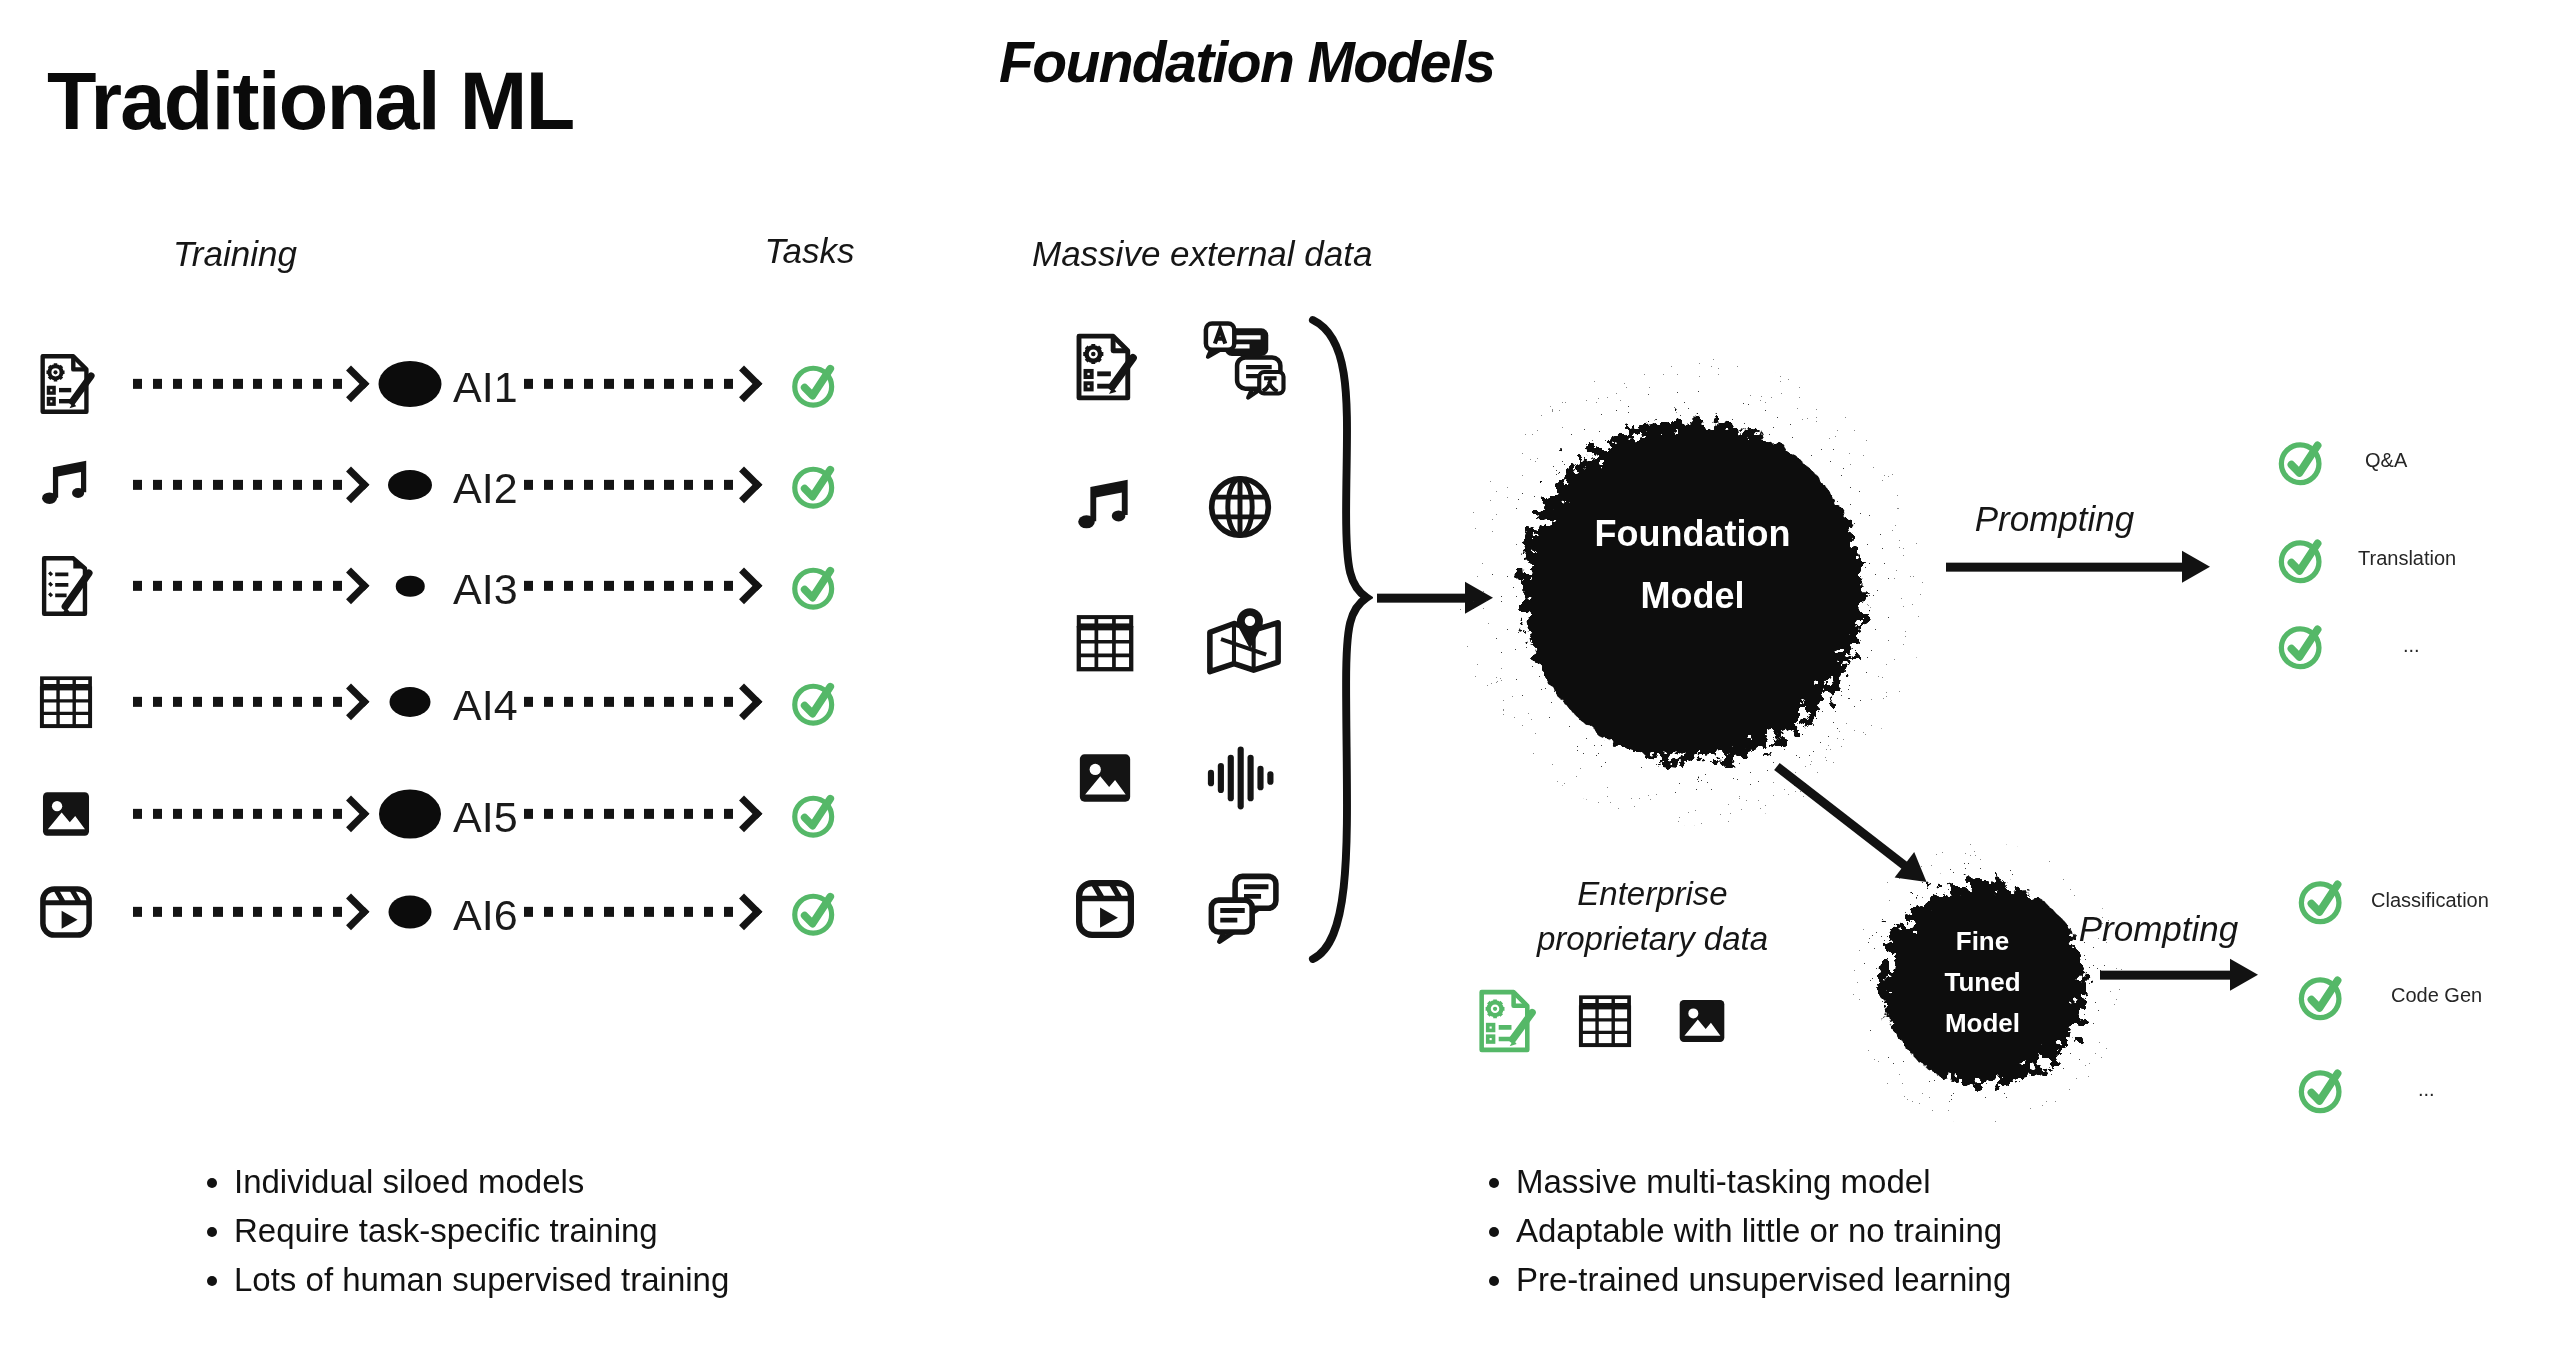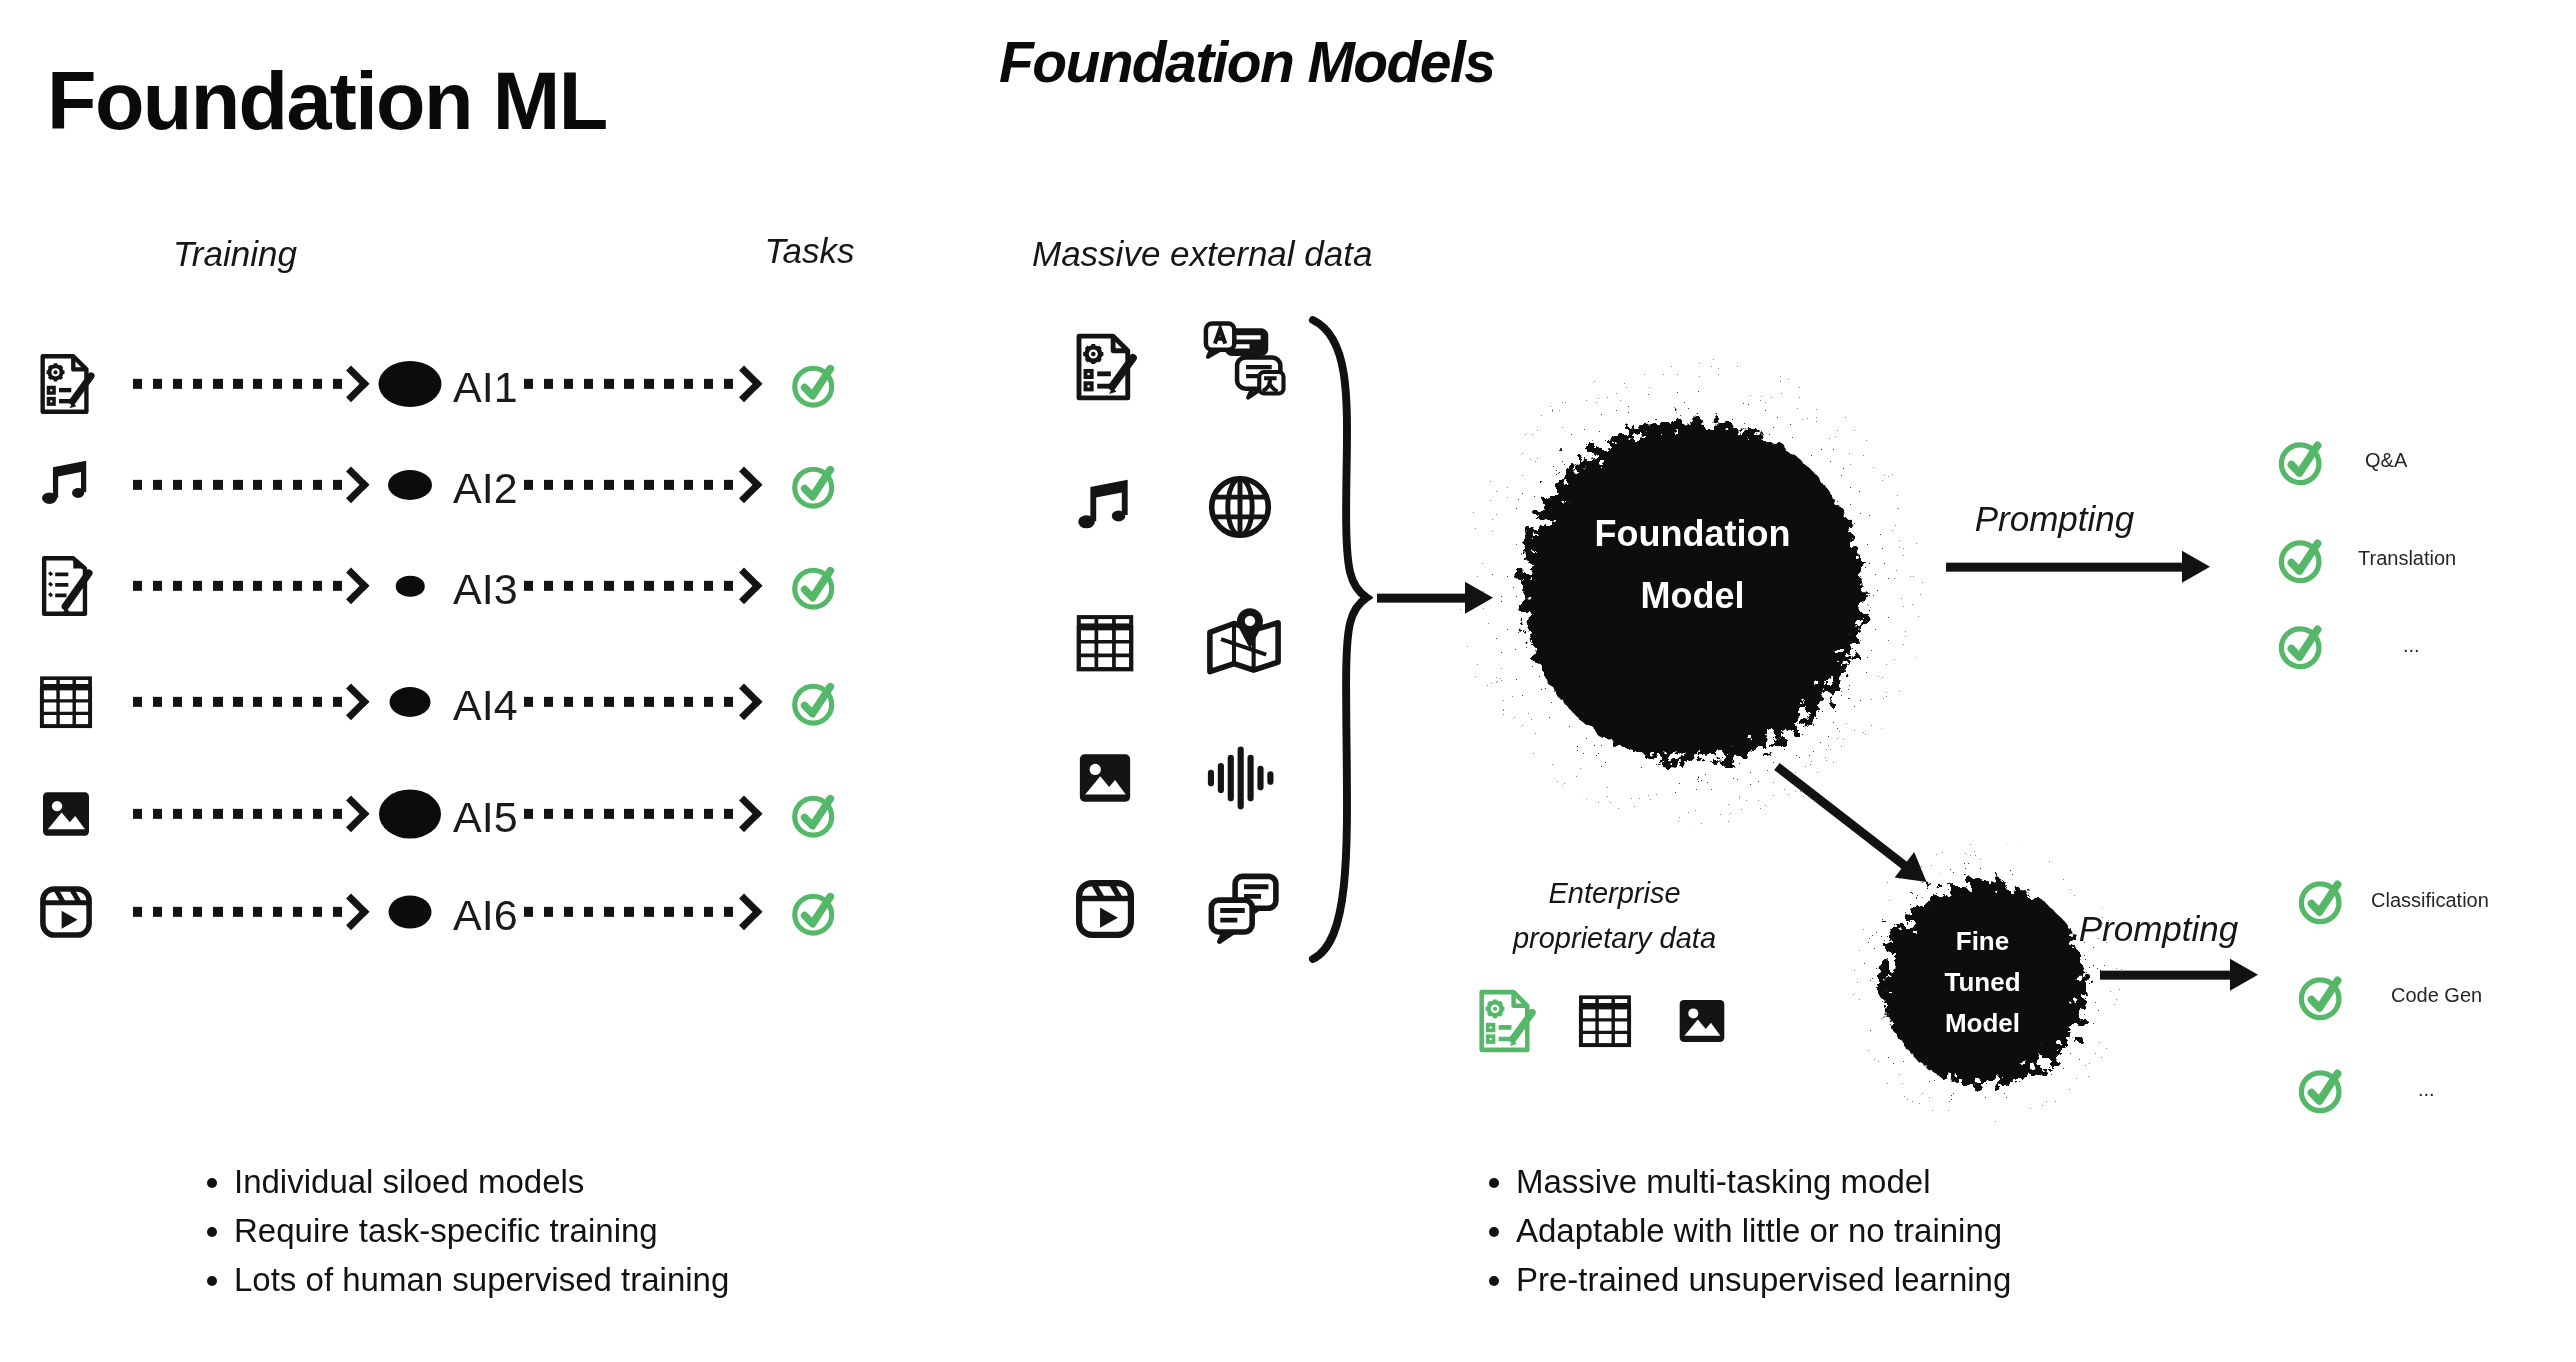--- a/index.html
+++ b/index.html
@@ -151,21 +151,21 @@
       </feComponentTransfer>
       <feComposite in="nn" in2="SourceAlpha" operator="in" result="sp"></feComposite>
       <feFlood flood-color="#2a2a2a" result="f"></feFlood>
       <feComposite in="f" in2="sp" operator="in"></feComposite>
     </filter>
   </defs>
 </svg>
 
 <div class="canvas">
 
-  <div class="abs big-title" style="left:47px;top:55px;">Foundation ML</div>
+  <div class="abs big-title" style="left:47px;top:55px;">Traditional ML</div>
   <div class="abs ital center" style="left:150px;top:234px;width:170px;">Training</div>
   <div class="abs ital center" style="left:752px;top:231px;width:115px;">Tasks</div>
 
   <div class="row" style="top:384px;">
     <span class="cicon" style="left:66px;top:0;width:70px;height:70px;">
         <svg viewBox="0 0 88 88" width="70" height="70">
           <use href="#i-docgear"></use>
         </svg>
       </span>
     <span class="dotarrow" style="left:133px;top:0;width:212px;"></span>
@@ -357,21 +357,21 @@
   <div class="abs task-label" style="left:2358px;top:538px;">Translation</div>
   <span class="cicon green" style="left:2302px;top:645px;width:55px;height:55px;">
       <svg viewBox="0 0 70 70" width="55" height="55">
         <use href="#i-check"></use>
       </svg>
     </span>
   <div class="abs task-label" style="left:2403px;top:625px;">...</div>
 
   <span class="harrow diag" style="left:1777px;top:762px;width:162px;transform:rotate(37.8deg);"></span>
 
-  <div class="abs ital center" style="left:1472px;top:871px;width:285px;font-size:29px;line-height:45px;">
+  <div class="abs ital center" style="left:1510px;top:871px;width:285px;font-size:33px;line-height:45px;">
     <div>Enterprise</div>
     <div>proprietary data</div>
   </div>
   <span class="cicon" style="left:1506px;top:1021px;width:73px;height:73px;color:#55b868;">
       <svg viewBox="0 0 92 92" width="73" height="73">
         <use href="#i-docgear"></use>
       </svg>
     </span>
   <span class="cicon" style="left:1605px;top:1021px;width:68px;height:68px;">
       <svg viewBox="0 0 86 86" width="68" height="68">

